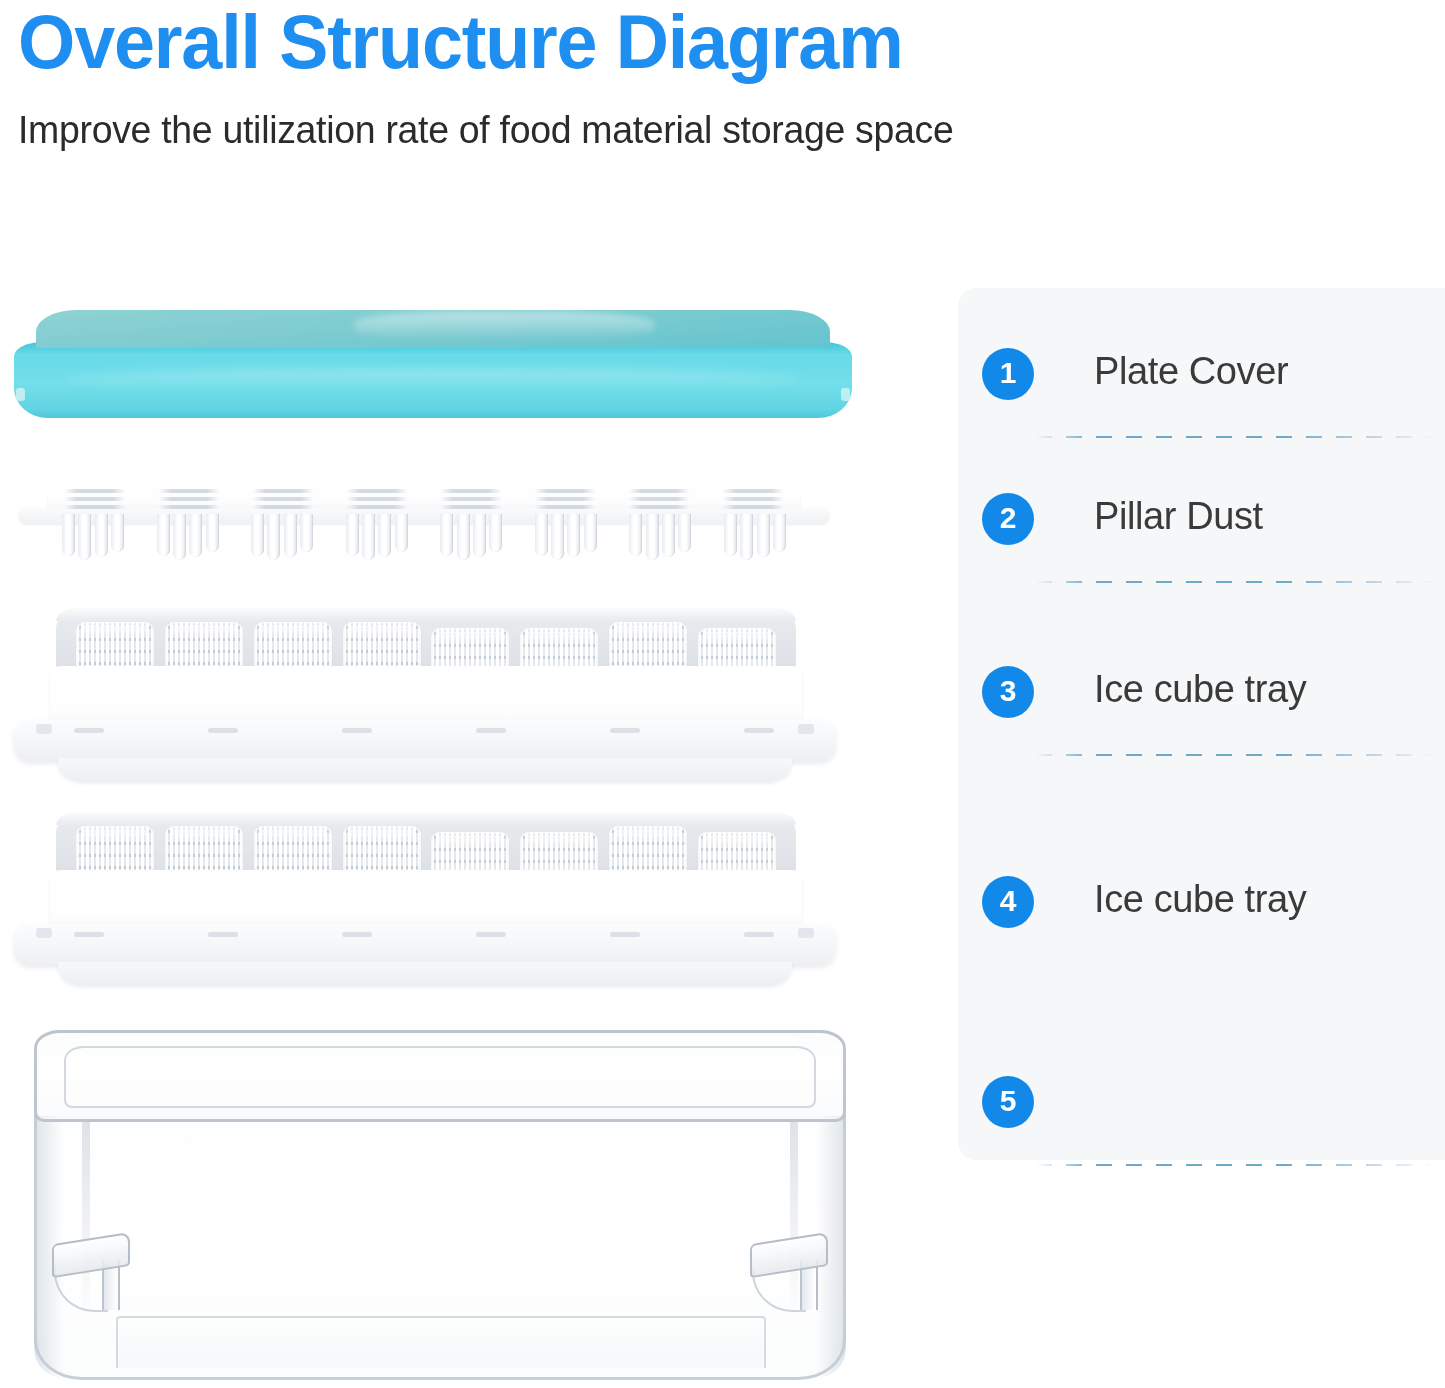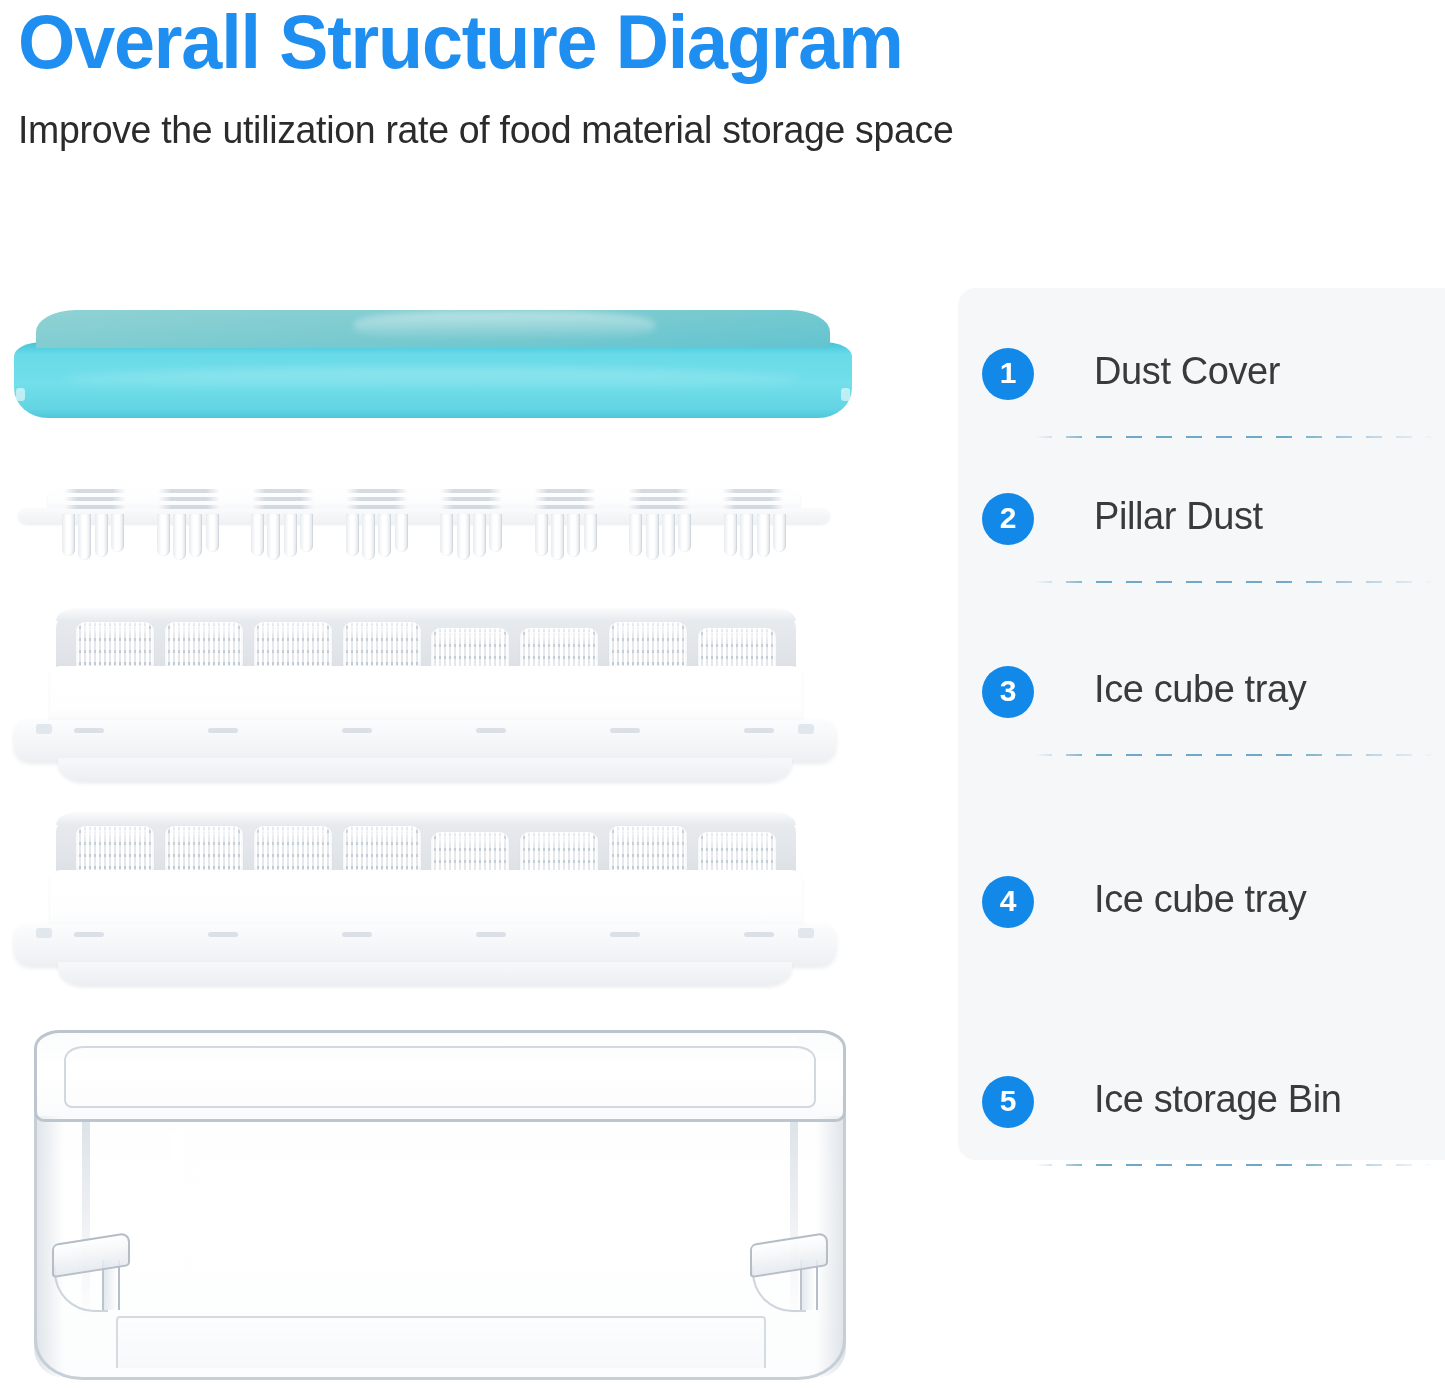--- a/index.html
+++ b/index.html
@@ -677,21 +677,21 @@
       <div class="handle-ledge"></div>
     </div>
   </div>
 
 </div>
 
 <div id="legend-panel">
 
   <div class="legend-row" style="top:0px;">
     <div class="legend-badge">1</div>
-    <div class="legend-label">Dust Cover</div>
+    <div class="legend-label">Plate Cover</div>
     <div class="legend-divider"></div>
   </div>
 
   <div class="legend-row" style="top:145px;">
     <div class="legend-badge">2</div>
     <div class="legend-label">Pillar Dust</div>
     <div class="legend-divider"></div>
   </div>
 
   <div class="legend-row" style="top:318px;">
@@ -701,17 +701,16 @@
   </div>
 
   <div class="legend-row" style="top:528px;">
     <div class="legend-badge">4</div>
     <div class="legend-label">Ice cube tray</div>
 
   </div>
 
   <div class="legend-row" style="top:728px;">
     <div class="legend-badge">5</div>
-    <div class="legend-label">Ice storage Bin</div>
     <div class="legend-divider"></div>
   </div>
 
 </div>
 
 </body></html>

